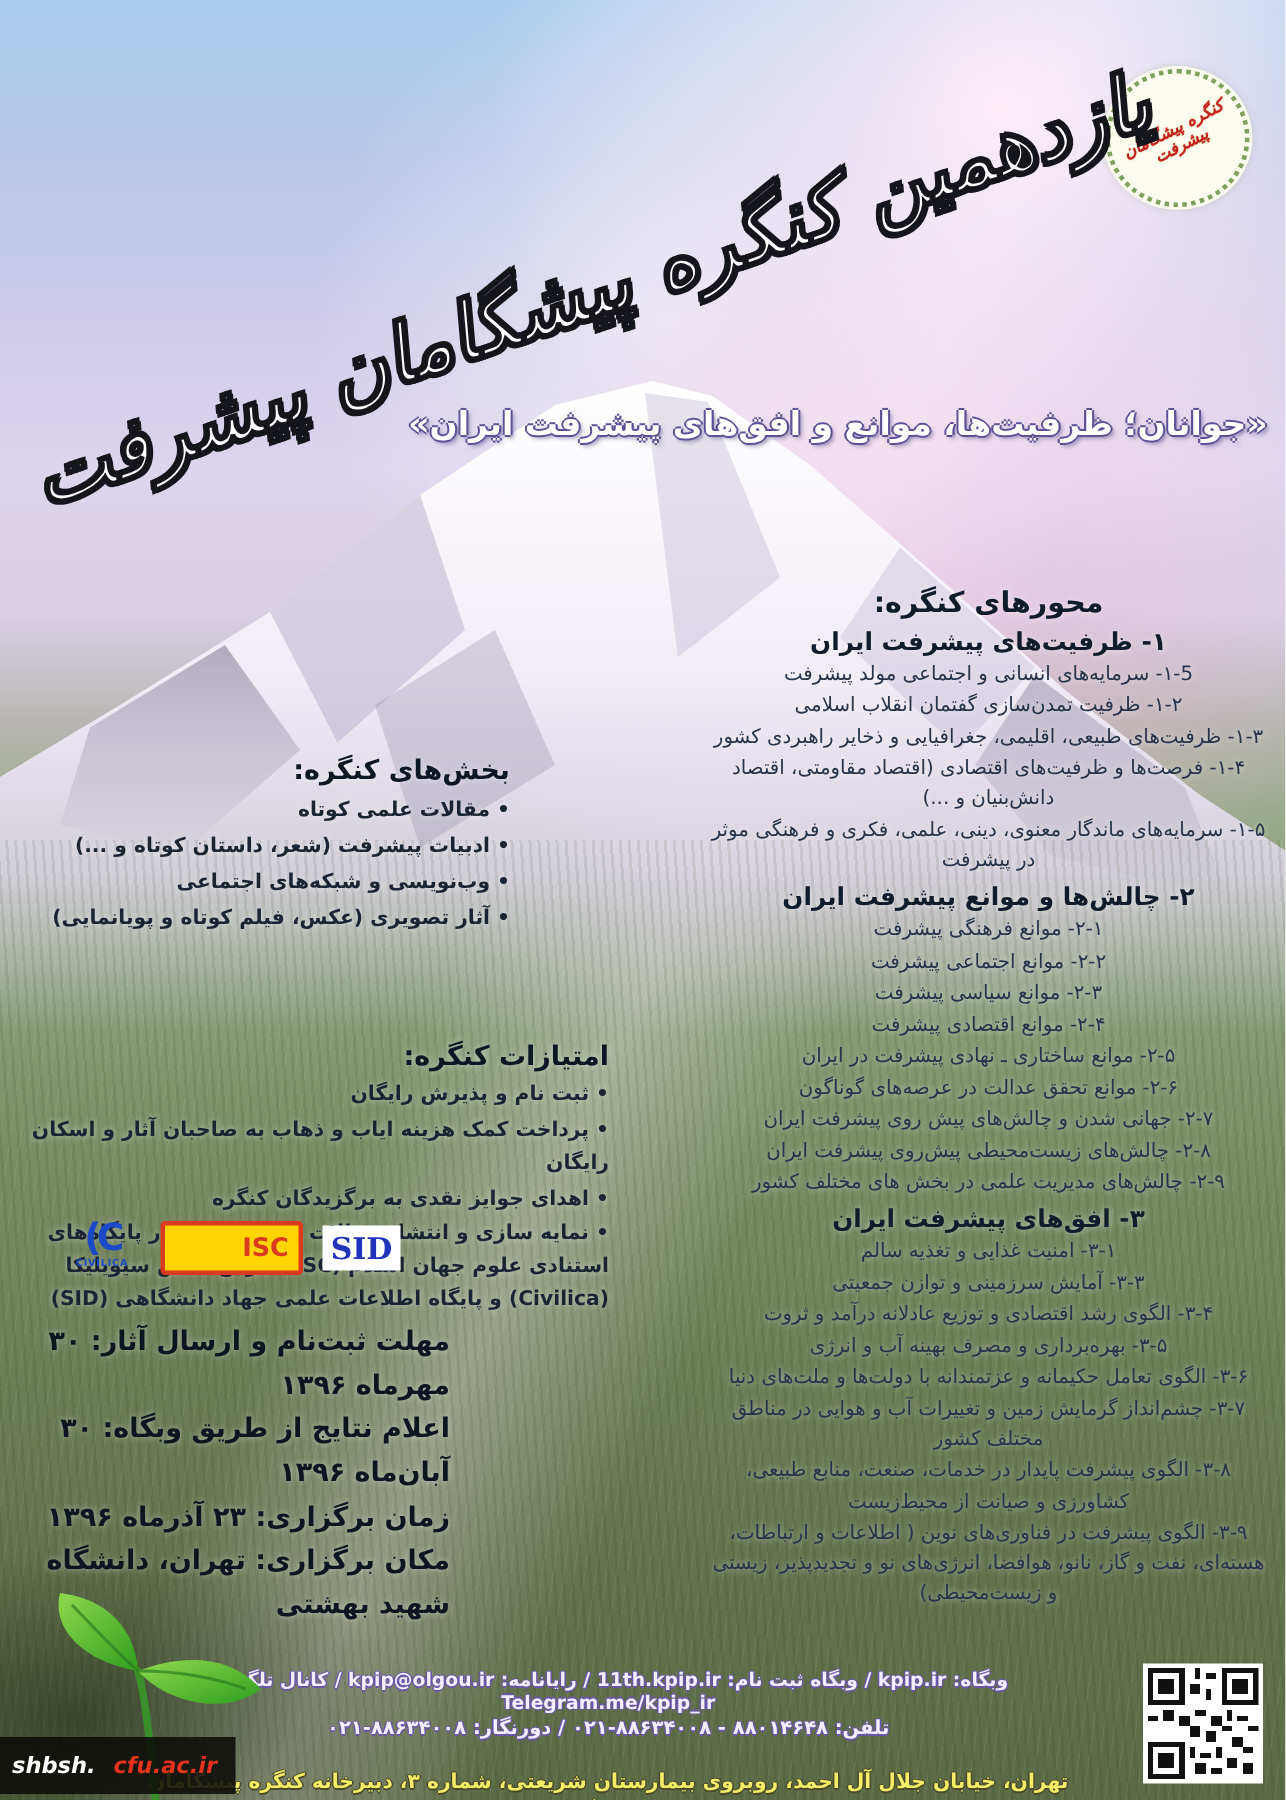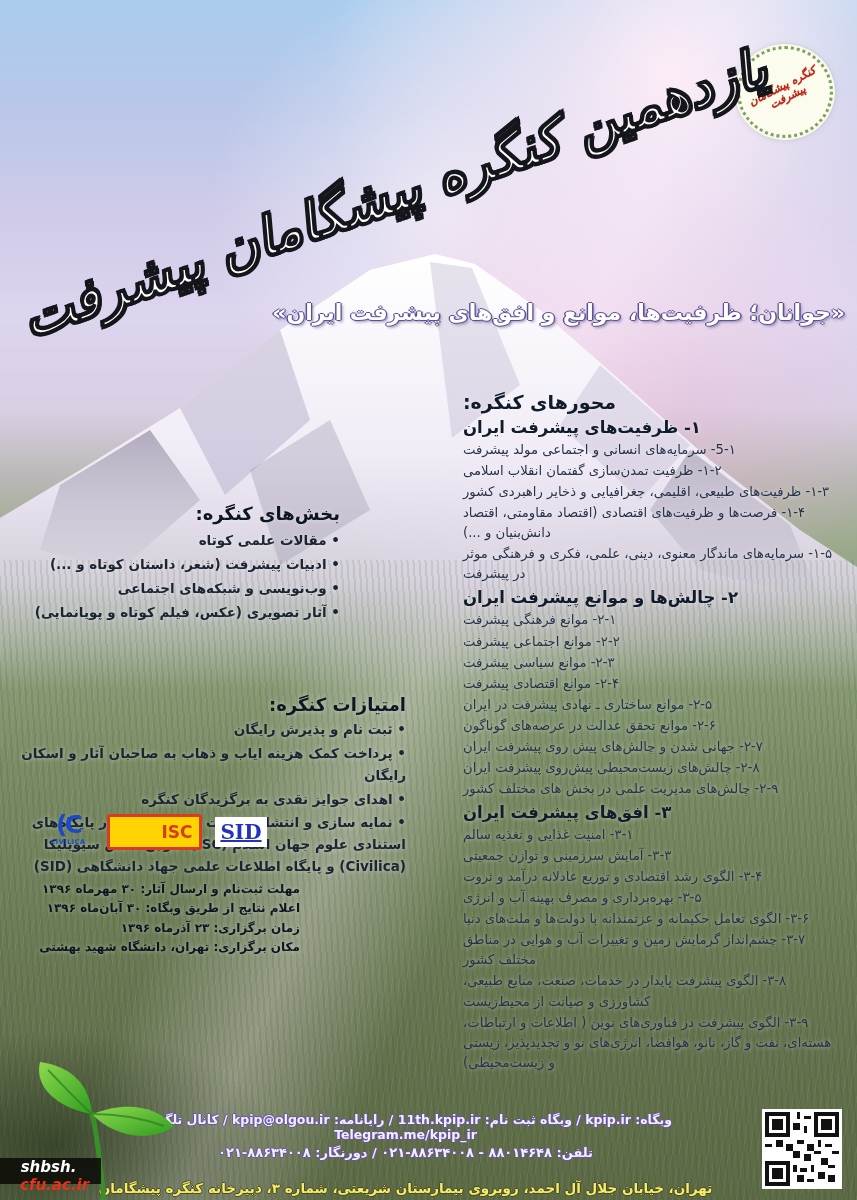--- a/index.html
+++ b/index.html
@@ -36,26 +36,26 @@
     text-shadow:0 0 1px rgba(180,120,0,.6);}
 
   
   .main-title{position:absolute;top:148px;left:84px;width:700px;
     transform:rotate(-19deg);transform-origin:50% 50%;
     direction:rtl;text-align:center;white-space:nowrap;
     font-size:54px;font-weight:bold;font-style:italic;color:#ffffff;
     -webkit-text-stroke:1.6px #15151c;
     text-shadow:1.5px 1.5px 0 #15151c, -1.5px 1.5px 0 #15151c, 1.5px -1.5px 0 #15151c, -1.5px -1.5px 0 #15151c;}
 
-  .subtitle{position:absolute;top:300px;right:12px;left:140px;
+  .subtitle{position:absolute;top:271px;right:12px;left:140px;
     direction:rtl;text-align:right;font-size:22px;font-weight:bold;color:#ffffff;
     text-shadow:1.4px 0 0 #5d5196, -1.4px 0 0 #5d5196, 0 1.4px 0 #5d5196, 0 -1.4px 0 #5d5196, 2px 2px 3px rgba(70,60,120,.55);}
 
   
-  .axes{position:absolute;top:391px;right:22px;width:372px;direction:rtl;text-align:left;
+  .axes{position:absolute;top:391px;right:12px;width:372px;direction:rtl;text-align:center;
     color:#26334a;text-shadow:0 0 5px rgba(255,255,255,.55);}
   .axes-heading{font-size:19px;font-weight:bold;color:#101c2c;margin-bottom:5px;}
   .axes-section-title{font-size:16.5px;font-weight:bold;color:#101c2c;margin:4px 0 3px;}
   .axes-item{font-size:13.2px;line-height:1.52;margin:1px 0;}
 
   
   .left-block{position:absolute;direction:rtl;text-align:right;color:#1a2433;
     text-shadow:0 0 5px rgba(255,255,255,.5);}
   .block-heading{font-size:18px;font-weight:bold;color:#0d1724;margin-bottom:4px;}
   .bullet-item{font-size:13.5px;font-weight:600;line-height:1.78;}
@@ -65,40 +65,40 @@
   .privileges-block .bullet-item{line-height:1.62;margin-bottom:2px;}
 
   
   .logos{position:absolute;top:812px;left:42px;display:flex;align-items:center;gap:13px;}
   .logo-civilica{width:52px;height:40px;display:flex;flex-direction:column;align-items:center;}
   .logo-civilica .glyph{font-size:25px;line-height:26px;font-weight:bold;color:#1b49c8;letter-spacing:-3px;}
   .logo-civilica .cap{font-size:6.5px;font-weight:bold;color:#1b49c8;letter-spacing:.5px;}
   .logo-isc{width:44px;height:30px;background:#ffd400;border:3px solid #d93a20;border-radius:3px;
     display:flex;align-items:center;justify-content:center;font-size:17px;font-weight:bold;color:#d93a20;padding-left:45px;}
   .logo-sid{width:52px;height:30px;background:#ffffff;display:flex;align-items:center;justify-content:center;
-    font-family:"DejaVu Serif",serif;font-size:20px;font-weight:bold;color:#2233bb;text-decoration:underline;}
+    font-family:"DejaVu Serif",serif;font-size:20px;font-weight:bold;color:#2233bb;}
 
   
   .schedule{position:absolute;top:880px;left:12px;width:288px;direction:rtl;text-align:right;
-    font-size:12px;font-weight:bold;color:#0c1520;line-height:1.62;
+    font-size:18px;font-weight:bold;color:#0c1520;line-height:1.62;
     text-shadow:0 0 5px rgba(255,255,255,.45);}
 
   
   .footer{position:absolute;top:1112px;left:70px;right:116px;direction:rtl;text-align:center;}
   .footer-line1{font-size:12.5px;font-weight:bold;color:#f4efff;
     text-shadow:1px 0 0 #6a55a8,-1px 0 0 #6a55a8,0 1px 0 #6a55a8,0 -1px 0 #6a55a8;}
   .footer-line2{font-size:13px;font-weight:bold;color:#f4efff;margin-top:3px;
     text-shadow:1px 0 0 #6a55a8,-1px 0 0 #6a55a8,0 1px 0 #6a55a8,0 -1px 0 #6a55a8;}
   .footer-line3{font-size:13.5px;font-weight:bold;color:#f5ec67;margin-top:20px;
     text-shadow:1px 0 0 #4a4a28,-1px 0 0 #4a4a28,0 1px 0 #4a4a28,0 -1px 0 #4a4a28;}
 
   .qr{position:absolute;top:1112px;right:18px;width:74px;height:74px;background:#ffffff;
     box-shadow:0 0 0 3px #ffffff;}
-  .watermark{position:absolute;left:0;top:1158px;height:26px;background:rgba(12,12,8,.88);
-    display:flex;align-items:center;padding:0 12px 0 8px;font-style:italic;font-weight:bold;font-size:15px;flex-direction:column;}
+  .watermark{position:absolute;left:0;top:1158px;height:38px;background:rgba(12,12,8,.88);
+    display:flex;align-items:center;padding:0 12px 0 8px;font-style:italic;font-weight:bold;font-size:15px;}
   .wm-prefix{color:#ffffff;}
   .wm-domain{color:#e5311d;margin-left:12px;}
 
   .seedling{position:absolute;left:26px;top:1056px;width:160px;height:146px;}
 </style>
 </head>
 <body>
 
 <div class="poster">
 
@@ -132,21 +132,21 @@
   </div>
 
   <div class="main-title">یازدهمین کنگره پیشگامان پیشرفت</div>
 
   <div class="subtitle">«جوانان؛ ظرفیت‌ها، موانع و افق‌های پیشرفت ایران»</div>
 
   <div class="axes">
     <div class="axes-heading">محورهای کنگره:</div>
 
     <div class="axes-section-title">۱- ظرفیت‌های پیشرفت ایران</div>
-    <div class="axes-item">5-۱- سرمایه‌های انسانی و اجتماعی مولد پیشرفت</div>
+    <div class="axes-item">۱-5- سرمایه‌های انسانی و اجتماعی مولد پیشرفت</div>
     <div class="axes-item">۱-۲- ظرفیت تمدن‌سازی گفتمان انقلاب اسلامی</div>
     <div class="axes-item">۱-۳- ظرفیت‌های طبیعی، اقلیمی، جغرافیایی و ذخایر راهبردی کشور</div>
     <div class="axes-item">۱-۴- فرصت‌ها و ظرفیت‌های اقتصادی (اقتصاد مقاومتی، اقتصاد دانش‌بنیان و ...)</div>
     <div class="axes-item">۱-۵- سرمایه‌های ماندگار معنوی، دینی، علمی، فکری و فرهنگی موثر در پیشرفت</div>
 
     <div class="axes-section-title">۲- چالش‌ها و موانع پیشرفت ایران</div>
     <div class="axes-item">۲-۱- موانع فرهنگی پیشرفت</div>
     <div class="axes-item">۲-۲- موانع اجتماعی پیشرفت</div>
     <div class="axes-item">۲-۳- موانع سیاسی پیشرفت</div>
     <div class="axes-item">۲-۴- موانع اقتصادی پیشرفت</div>

